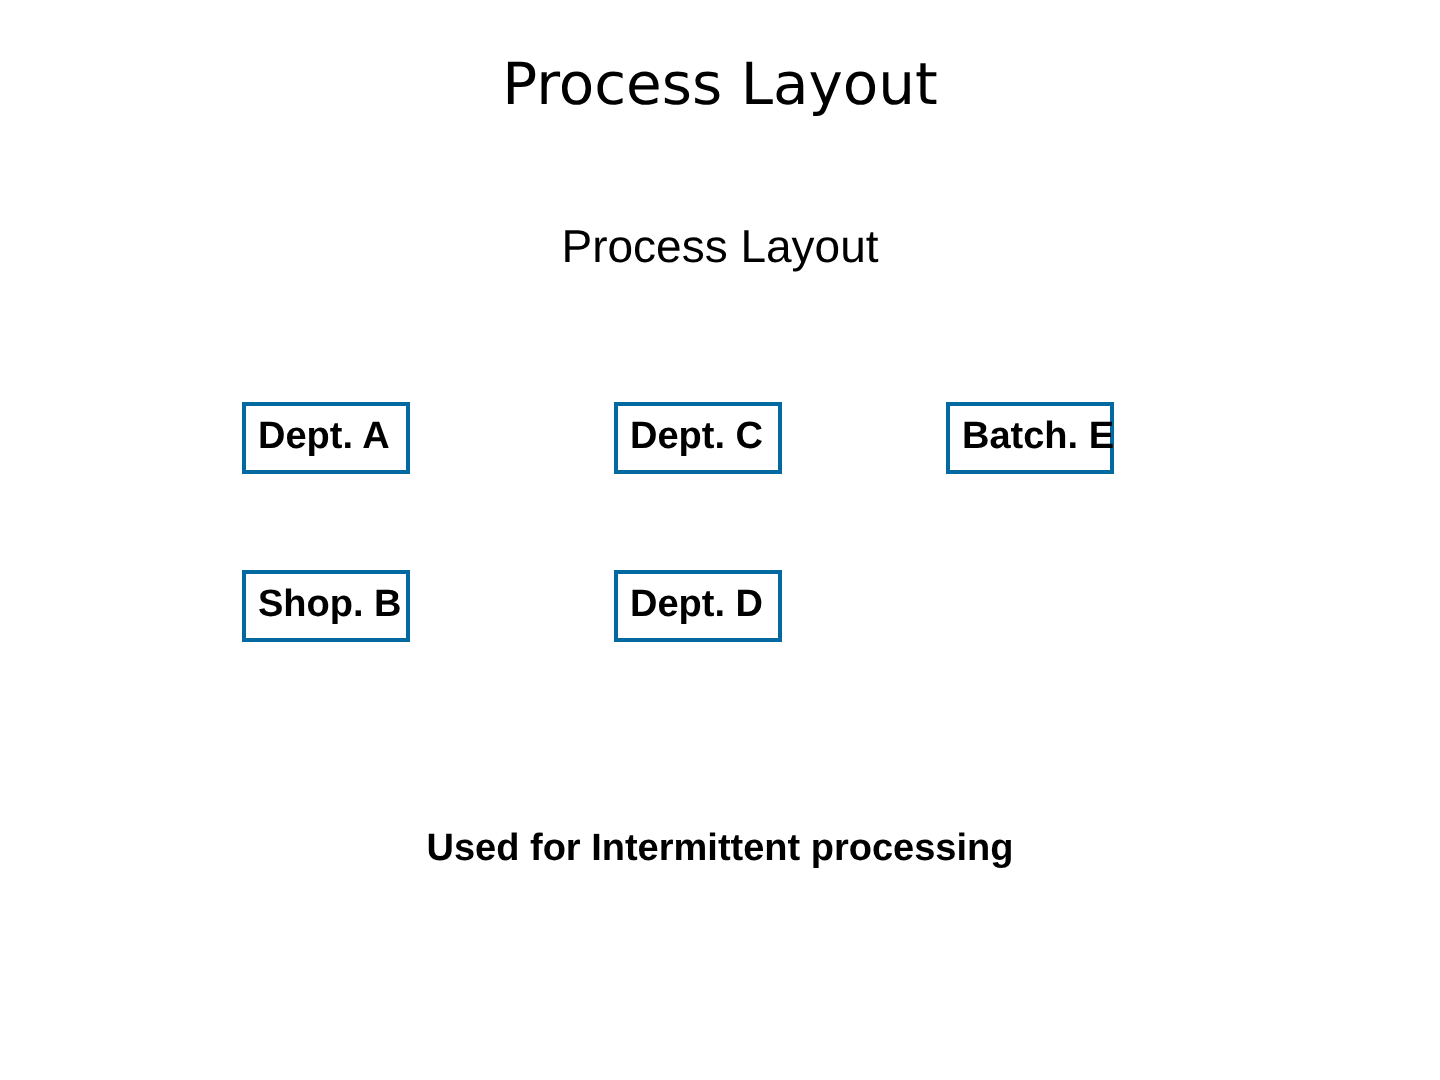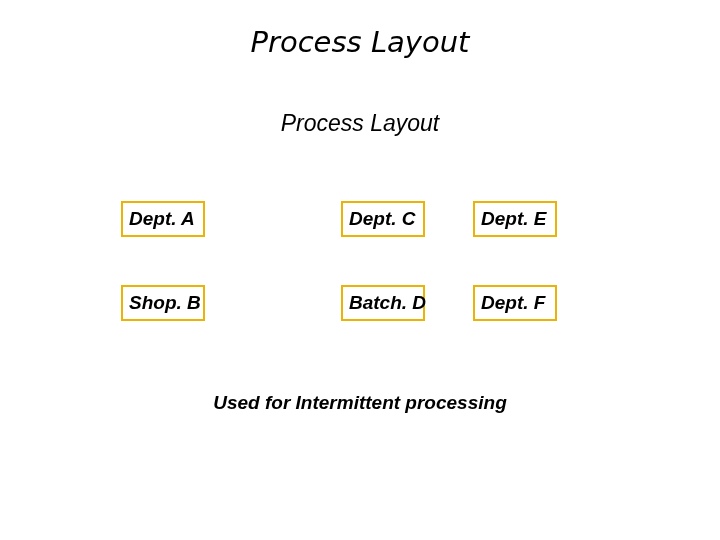--- a/index.html
+++ b/index.html
@@ -16,21 +16,20 @@
     color: #000000;
   }
 
   #slide {
     position: absolute;
     left: 0;
     top: 0;
     width: 720px;
     height: 540px;
     background: #ffffff;
-    font-style: italic;
   }
 
   
   #slide-title {
     position: absolute;
     left: 0;
     top: 24px;
     width: 720px;
     text-align: center;
     font-family: "DejaVu Sans", sans-serif;
@@ -59,49 +58,49 @@
     display: block;
     white-space: nowrap;
   }
 
   
   .dept-box {
     position: absolute;
     width: 84px;
     height: 36px;
     box-sizing: border-box;
-    border: 2px solid #eab308;
+    border: 2px solid #0369a1;
     background: transparent;
   }
   .dept-label {
     position: absolute;
     left: 6px;
     top: 50%;
     transform: translateY(-50%);
     font-family: "Liberation Sans", sans-serif;
     font-size: 19px;
     font-weight: bold;
     line-height: 22px;
     color: #000000;
     white-space: nowrap;
   }
 
   
   .col-0 { left: 121px; }
-  .col-1 { left: 307px; margin-left: 34px; }
+  .col-1 { left: 307px; }
   .col-2 { left: 473px; }
   
   .row-0 { top: 201px; }
   .row-1 { top: 285px; }
 
   
   #caption-block {
     position: absolute;
     left: 0;
-    top: 390px;
+    top: 412px;
     width: 720px;
     text-align: center;
     font-family: "Liberation Sans", sans-serif;
     font-size: 19px;
     font-weight: bold;
     line-height: 26px;
     color: #000000;
   }
   #caption-block .cap-line {
     display: block;
@@ -121,32 +120,29 @@
 
   <div class="dept-box col-0 row-0">
     <span class="dept-label">Dept. A</span>
   </div>
 
   <div class="dept-box col-1 row-0">
     <span class="dept-label">Dept. C</span>
   </div>
 
   <div class="dept-box col-2 row-0">
-    <span class="dept-label">Dept. E</span>
+    <span class="dept-label">Batch. E</span>
   </div>
 
   <div class="dept-box col-0 row-1">
     <span class="dept-label">Shop. B</span>
   </div>
 
   <div class="dept-box col-1 row-1">
-    <span class="dept-label">Batch. D</span>
+    <span class="dept-label">Dept. D</span>
   </div>
 
-  <div class="dept-box col-2 row-1">
-    <span class="dept-label">Dept. F</span>
-  </div>
 
   <div id="caption-block">
     <span class="cap-line">Used for Intermittent processing</span>
   </div>
 
 </div>
 
 </body></html>

